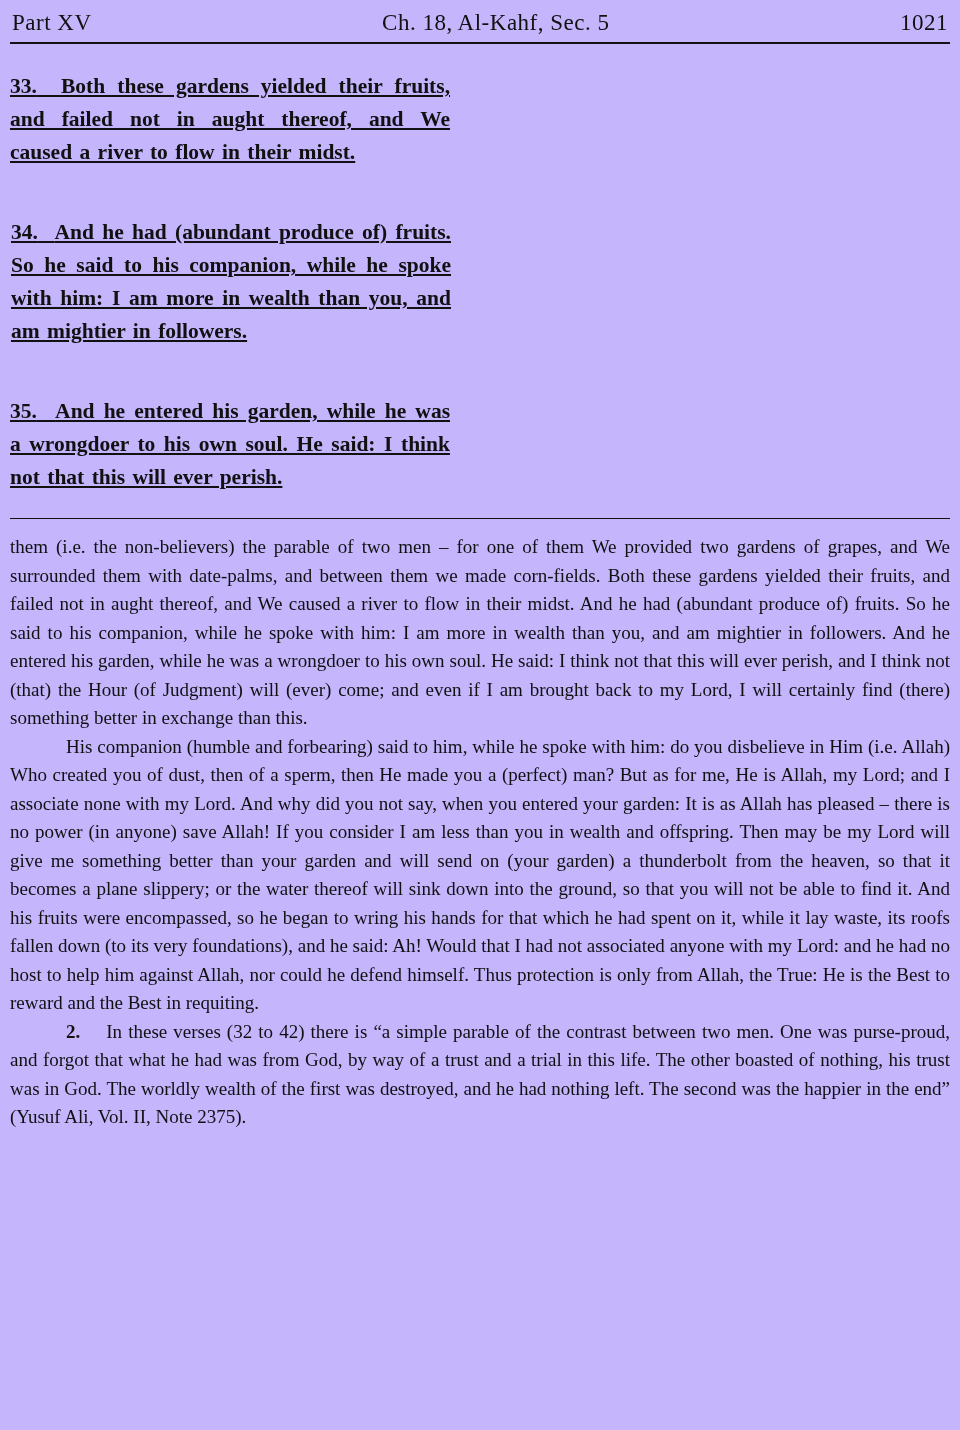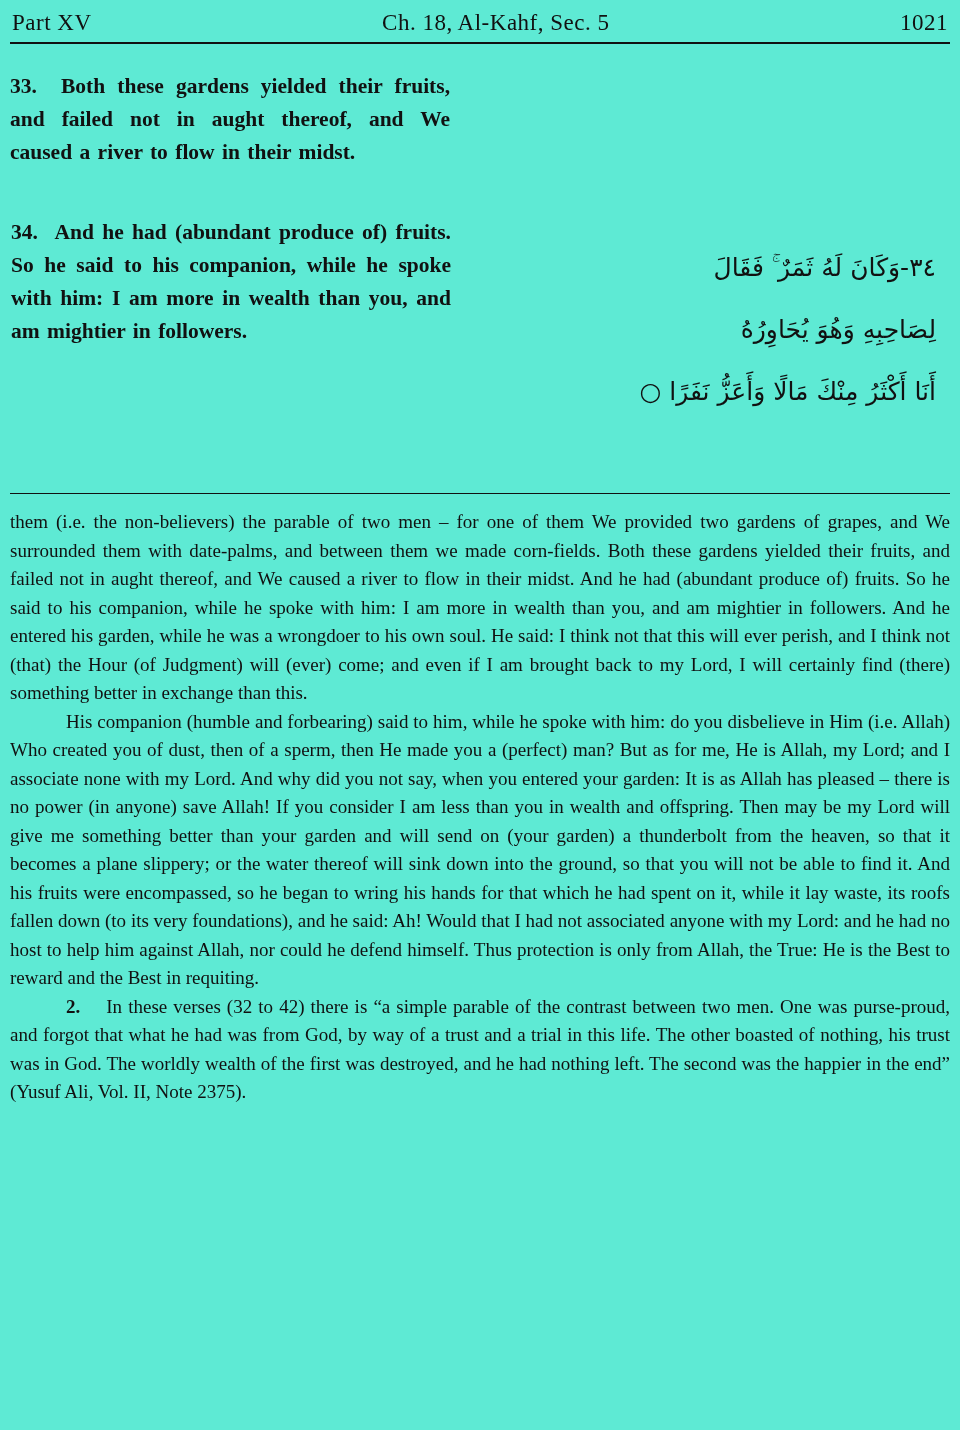--- a/index.html
+++ b/index.html
@@ -5,21 +5,21 @@
   html, body {
     margin: 0;
     padding: 0;
     background: #ffffff;
     color: #111111;
   }
   .page {
     position: relative;
     width: 960px;
     height: 1430px;
-    background: #5eead4;
+    background: #c4b5fd;
     font-family: "Liberation Serif", serif;
     box-sizing: border-box;
     padding: 8px 10px 10px 10px;
     overflow: hidden;
   }
   
   .running-header {
     display: flex;
     align-items: baseline;
     justify-content: space-between;
@@ -46,20 +46,21 @@
   .verse-row:last-child { margin-bottom: 0; }
   .english-col {
     width: 440px;
     flex: 0 0 440px;
     font-weight: bold;
     font-size: 21.5px;
     line-height: 33px;
     text-align: justify;
     text-align-last: left;
     word-spacing: 2px;
+    text-decoration: underline;
   }
   .arabic-col {
     flex: 1 1 auto;
     direction: rtl;
     text-align: right;
     font-family: "DejaVu Sans", sans-serif;
     font-size: 25px;
     line-height: 62px;
     white-space: pre-line;
     padding-right: 14px;
@@ -105,26 +106,26 @@
     <div class="verse-row">
       <p class="english-col" style="margin:0;">
         <span class="verse-num">33.</span>&nbsp;&nbsp;<span>Both these gardens yielded their fruits, and failed not in aught thereof, and We caused a river to flow in their midst.</span>
       </p>
     </div>
 
     <div class="verse-row">
       <p class="english-col" style="margin:1px;">
         <span class="verse-num">34.</span>&nbsp;&nbsp;<span>And he had (abundant produce of) fruits. So he said to his companion, while he spoke with him: I am more in wealth than you, and am mightier in followers.</span>
       </p>
-      <div class="arabic-col arabic-offset-1">٣٤-وَكَانَ لَهُ ثَمَرٌ ۚ فَقَالَ
-لِصَاحِبِهِ وَهُوَ يُحَاوِرُهُ
-أَنَا أَكْثَرُ مِنْكَ مَالًا وَأَعَزُّ نَفَرًا ○</div>
     </div>
 
     <div class="verse-row">
+      <p class="english-col" style="margin:0;">
+        <span class="verse-num">35.</span>&nbsp;&nbsp;<span>And he entered his garden, while he was a wrongdoer to his own soul. He said: I think not that this will ever perish.</span>
+      </p>
     </div>
 
   </div>
 
   <hr class="footnote-rule">
 
   <div class="footnotes">
     <p>them (i.e. the non-believers) the parable of two men – for one of them We provided two gardens of grapes, and We surrounded them with date-palms, and between them we made corn-fields. Both these gardens yielded their fruits, and failed not in aught thereof, and We caused a river to flow in their midst. And he had (abundant produce of) fruits. So he said to his companion, while he spoke with him: I am more in wealth than you, and am mightier in followers. And he entered his garden, while he was a wrongdoer to his own soul. He said: I think not that this will ever perish, and I think not (that) the Hour (of Judgment) will (ever) come; and even if I am brought back to my Lord, I will certainly find (there) something better in exchange than this.</p>
     <p class="indented">His companion (humble and forbearing) said to him, while he spoke with him: do you disbelieve in Him (i.e. Allah) Who created you of dust, then of a sperm, then He made you a (perfect) man? But as for me, He is Allah, my Lord; and I associate none with my Lord. And why did you not say, when you entered your garden: It is as Allah has pleased – there is no power (in anyone) save Allah! If you consider I am less than you in wealth and offspring. Then may be my Lord will give me something better than your garden and will send on (your garden) a thunderbolt from the heaven, so that it becomes a plane slippery; or the water thereof will sink down into the ground, so that you will not be able to find it. And his fruits were encompassed, so he began to wring his hands for that which he had spent on it, while it lay waste, its roofs fallen down (to its very foundations), and he said: Ah! Would that I had not associated anyone with my Lord: and he had no host to help him against Allah, nor could he defend himself. Thus protection is only from Allah, the True: He is the Best to reward and the Best in requiting.</p>
     <p class="indented">

